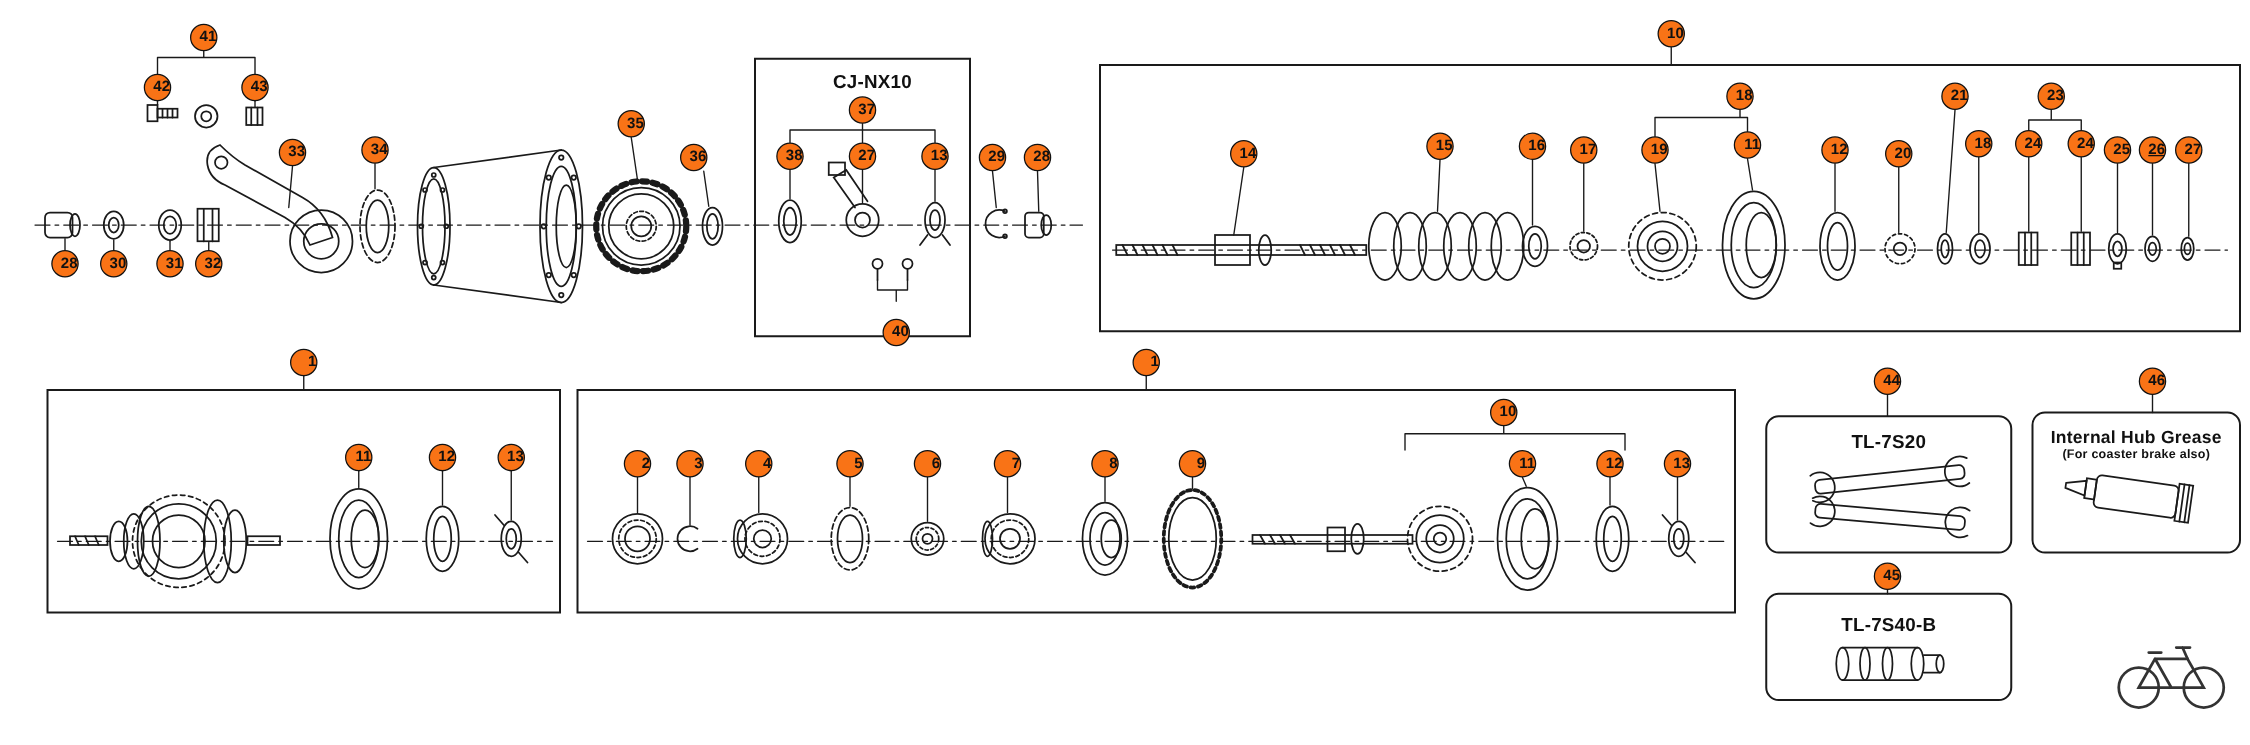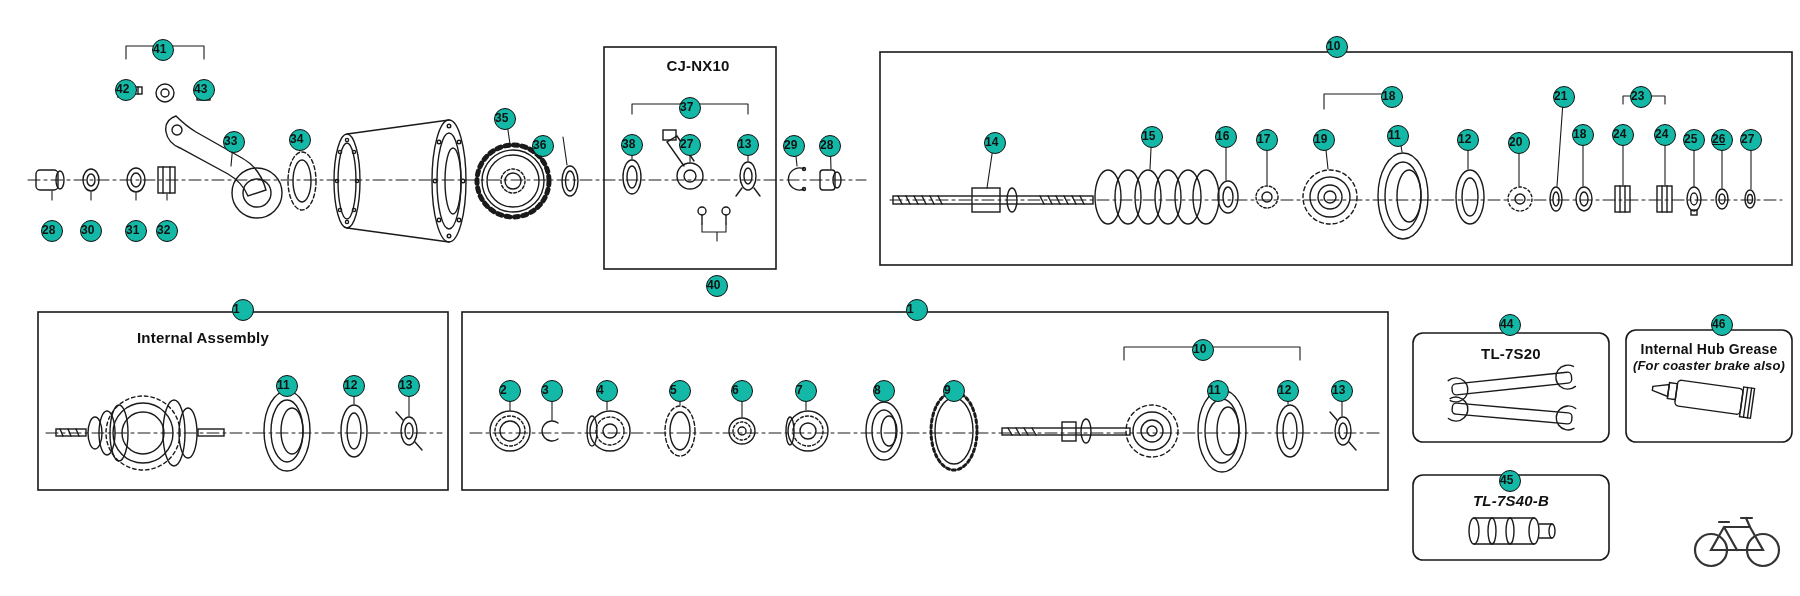--- a/index.html
+++ b/index.html
@@ -3,29 +3,29 @@
 <meta charset="utf-8">
 <style>
   * { margin:0; padding:0; box-sizing:border-box; }
   html,body { background:#ffffff; }
   body { font-family:"Liberation Sans", sans-serif; width:1800px; height:596px; }
   .canvas { position:relative; width:1800px; height:596px; background:#fff; overflow:hidden; }
   svg.art { position:absolute; left:0; top:0; }
   .callout {
     position:absolute; width:22px; height:22px;
     border:1.5px solid #111; border-radius:50%;
-    background:#14b8a6; color:#111;
+    background:#f97316; color:#111;
     font:bold 12px/19px "Liberation Sans", sans-serif;
-    text-align:left; z-index:3;margin-top:20px;
+    text-align:right; z-index:3;
   }
   .boxlabel {
     position:absolute; font-weight:bold; color:#111;
     text-align:center; z-index:2; letter-spacing:.2px;
   }
-  .fs15 { font-size:15px; } .fs13 { font-size:14px; } .fs11 { font-size:13px;font-style:italic; }
+  .fs15 { font-size:15px; } .fs13 { font-size:14px; } .fs11 { font-size:10px; }
 </style>
 </head>
 <body>
 
 <div class="canvas">
 
   <svg class="art" width="1800" height="596" viewBox="0 0 1800 596">
     <g stroke="#1a1a1a" fill="none" stroke-width="1.4" stroke-linecap="round">
 
       <g stroke-dasharray="12 4 3 4" stroke-width="1">
@@ -437,33 +437,32 @@
           <path d="M1288,382 V404"></path>
           <path d="M1342,382 V416"></path>
         <path d="M1510,316 V333"></path>
           <path d="M1722,316 V330"></path>
           <path d="M1510,472 V475"></path>
       </g>
     </g>
   </svg>
 
   <div class="boxlabel fs15" style="left:604px; top:57px; width:188px;">CJ-NX10</div>
-  <div class="boxlabel fs15" style="left:48px; top:329px; width:310px;">Internal Assembly</div>
   <div class="boxlabel fs15" style="left:1413px; top:345px; width:196px;">TL-7S20</div>
   <div class="boxlabel fs13" style="left:1630px; top:341px; width:158px;">Internal Hub Grease</div>
   <div class="boxlabel fs11" style="left:1630px; top:358px; width:158px;">(For coaster brake also)</div>
-  <div class="boxlabel fs15" style="left:1413px; top:492px; width:196px;font-style:italic;">TL-7S40-B</div>
+  <div class="boxlabel fs15" style="left:1413px; top:492px; width:196px;">TL-7S40-B</div>
 
   <div class="callout" style="left:152px; top:19px;">41</div>
   <div class="callout" style="left:115px; top:59px;">42</div>
   <div class="callout" style="left:193px; top:59px;">43</div>
   <div class="callout" style="left:223px; top:111px;">33</div>
   <div class="callout" style="left:289px; top:109px;">34</div>
   <div class="callout" style="left:494px; top:88px;">35</div>
-  <div class="callout" style="left:532px; top:115px;">36</div>
+  <div class="callout" style="left:544px; top:115px;">36</div>
   <div class="callout" style="left:41px;  top:200px;">28</div>
   <div class="callout" style="left:80px;  top:200px;">30</div>
   <div class="callout" style="left:125px; top:200px;">31</div>
   <div class="callout" style="left:156px; top:200px;">32</div>
 
   <div class="callout" style="left:679px; top:77px;">37</div>
   <div class="callout" style="left:621px; top:114px;">38</div>
   <div class="callout" style="left:679px; top:114px;">27</div>
   <div class="callout" style="left:737px; top:114px;">13</div>
   <div class="callout" style="left:706px; top:255px;">40</div>

